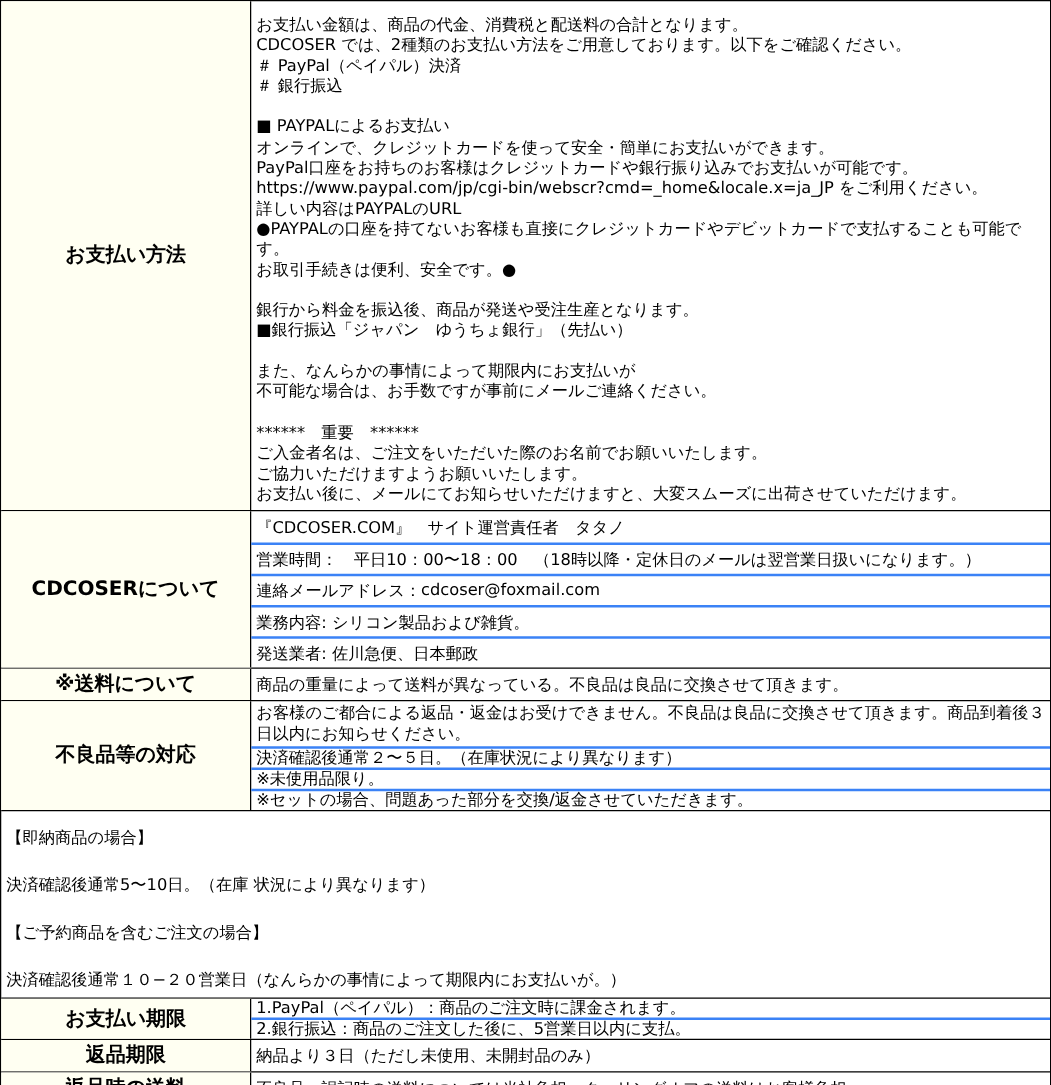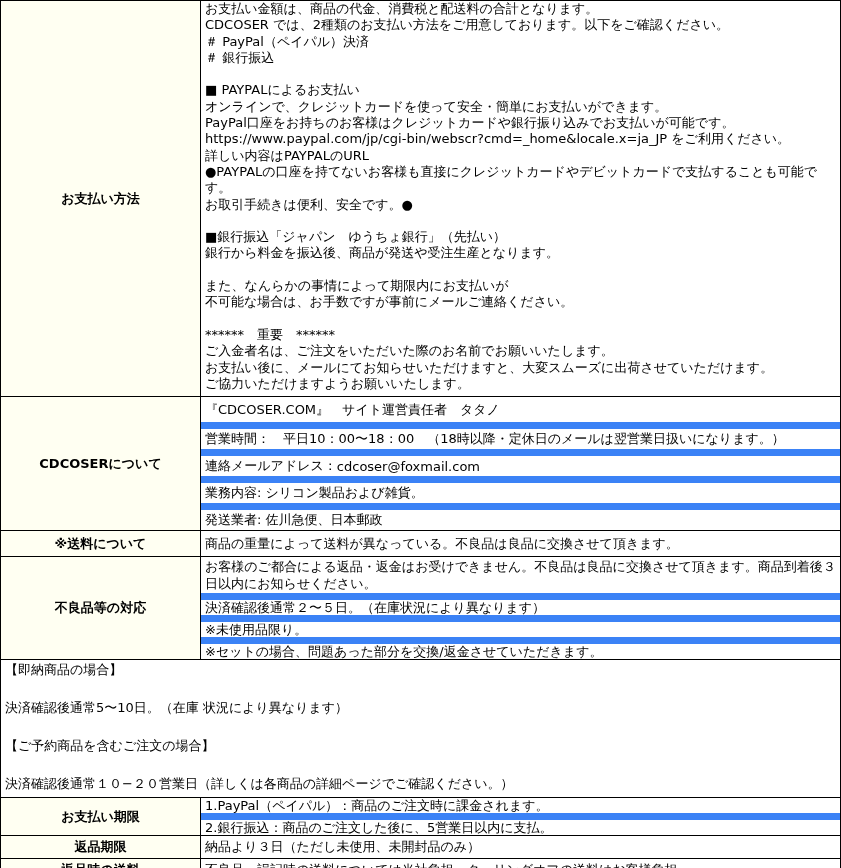--- a/index.html
+++ b/index.html
@@ -20,29 +20,29 @@
   .label-cell{
     flex:0 0 200px;
     width:200px;
     background:#fffff2;
     border-right:1px solid #000;
     display:flex;
     align-items:center;
     justify-content:center;
     text-align:right;
     font-weight:bold;
-    font-size:13px;
+    font-size:16px;
     padding:2px;
     box-sizing:border-box;
   }
   .content-cell{flex:1;min-width:0;font-size:13px}
-  .pad-v{padding:0 0 4px 0}
+  .pad-v{padding:12px 0 4px 0}
   .line{min-height:16.3px;line-height:16.3px;padding:0 4px;white-space:normal;word-break:break-all}
   .sub-row{display:flex;align-items:center;min-height:25px;padding:1px 4px;box-sizing:border-box}
-  .sub-row + .sub-row{border-top:7px solid #3b82f6}
+  .sub-row + .sub-row{border-top:2px solid #3b82f6}
   .sub-row-tight{min-height:15px;line-height:15px;padding:0 4px;display:block}
   .sub-row-wrap{display:block;line-height:17px;padding:1px 4px}
   .delivery .line{min-height:19px;line-height:19px}
   .single-line{display:flex;align-items:center;min-height:21px;padding:1px 4px;box-sizing:border-box}
   .single-line-tall{min-height:25px}
   .bold{font-weight:normal}
 </style>
 </head>
 <body>
 
@@ -58,30 +58,30 @@
         <div class="line">＃ 銀行振込</div>
         <div class="line"></div>
         <div class="line">■ PAYPALによるお支払い</div>
         <div class="line">オンラインで、クレジットカードを使って安全・簡単にお支払いができます。</div>
         <div class="line">PayPal口座をお持ちのお客様はクレジットカードや銀行振り込みでお支払いが可能です。</div>
         <div class="line">https://www.paypal.com/jp/cgi-bin/webscr?cmd=_home&amp;locale.x=ja_JP をご利用ください。</div>
         <div class="line">詳しい内容はPAYPALのURL</div>
         <div class="line">●PAYPALの口座を持てないお客様も直接にクレジットカードやデビットカードで支払することも可能です。</div>
         <div class="line">お取引手続きは便利、安全です。●</div>
         <div class="line"></div>
+        <div class="line">銀行から料金を振込後、商品が発送や受注生産となります。</div>
         <div class="line">■銀行振込「ジャパン　ゆうちょ銀行」（先払い）</div>
-        <div class="line">銀行から料金を振込後、商品が発送や受注生産となります。</div>
         <div class="line"></div>
         <div class="line">また、なんらかの事情によって期限内にお支払いが</div>
         <div class="line">不可能な場合は、お手数ですが事前にメールご連絡ください。</div>
         <div class="line"></div>
         <div class="line">******　重要　******</div>
         <div class="line">ご入金者名は、ご注文をいただいた際のお名前でお願いいたします。</div>
+        <div class="line">ご協力いただけますようお願いいたします。</div>
         <div class="line">お支払い後に、メールにてお知らせいただけますと、大変スムーズに出荷させていただけます。</div>
-        <div class="line">ご協力いただけますようお願いいたします。</div>
       </div>
     </div>
 
     <div class="row">
       <div class="label-cell">CDCOSERについて</div>
       <div class="content-cell">
         <div class="sub-row">『CDCOSER.COM』　サイト運営責任者　タタノ</div>
         <div class="sub-row">営業時間：　平日10：00〜18：00　（18時以降・定休日のメールは翌営業日扱いになります。）</div>
         <div class="sub-row">
             <span>連絡メールアドレス：</span>
@@ -109,21 +109,21 @@
     </div>
 
     <div class="row">
       <div class="content-cell delivery pad-v">
         <div class="line">【即納商品の場合】</div>
         <div class="line"></div>
         <div class="line">決済確認後通常5〜10日。（在庫 状況により異なります）</div>
         <div class="line"></div>
         <div class="line">【ご予約商品を含むご注文の場合】</div>
         <div class="line"></div>
-        <div class="line">決済確認後通常１０−２０営業日（詳しくは各商品の詳細ページでご確認ください。）</div>
+        <div class="line">決済確認後通常１０−２０営業日（なんらかの事情によって期限内にお支払いが。）</div>
       </div>
     </div>
 
     <div class="row">
       <div class="label-cell">お支払い期限</div>
       <div class="content-cell">
         <div class="sub-row sub-row-tight">1.PayPal（ペイパル）：商品のご注文時に課金されます。</div>
         <div class="sub-row sub-row-tight">2.銀行振込：商品のご注文した後に、5営業日以内に支払。</div>
       </div>
     </div>

